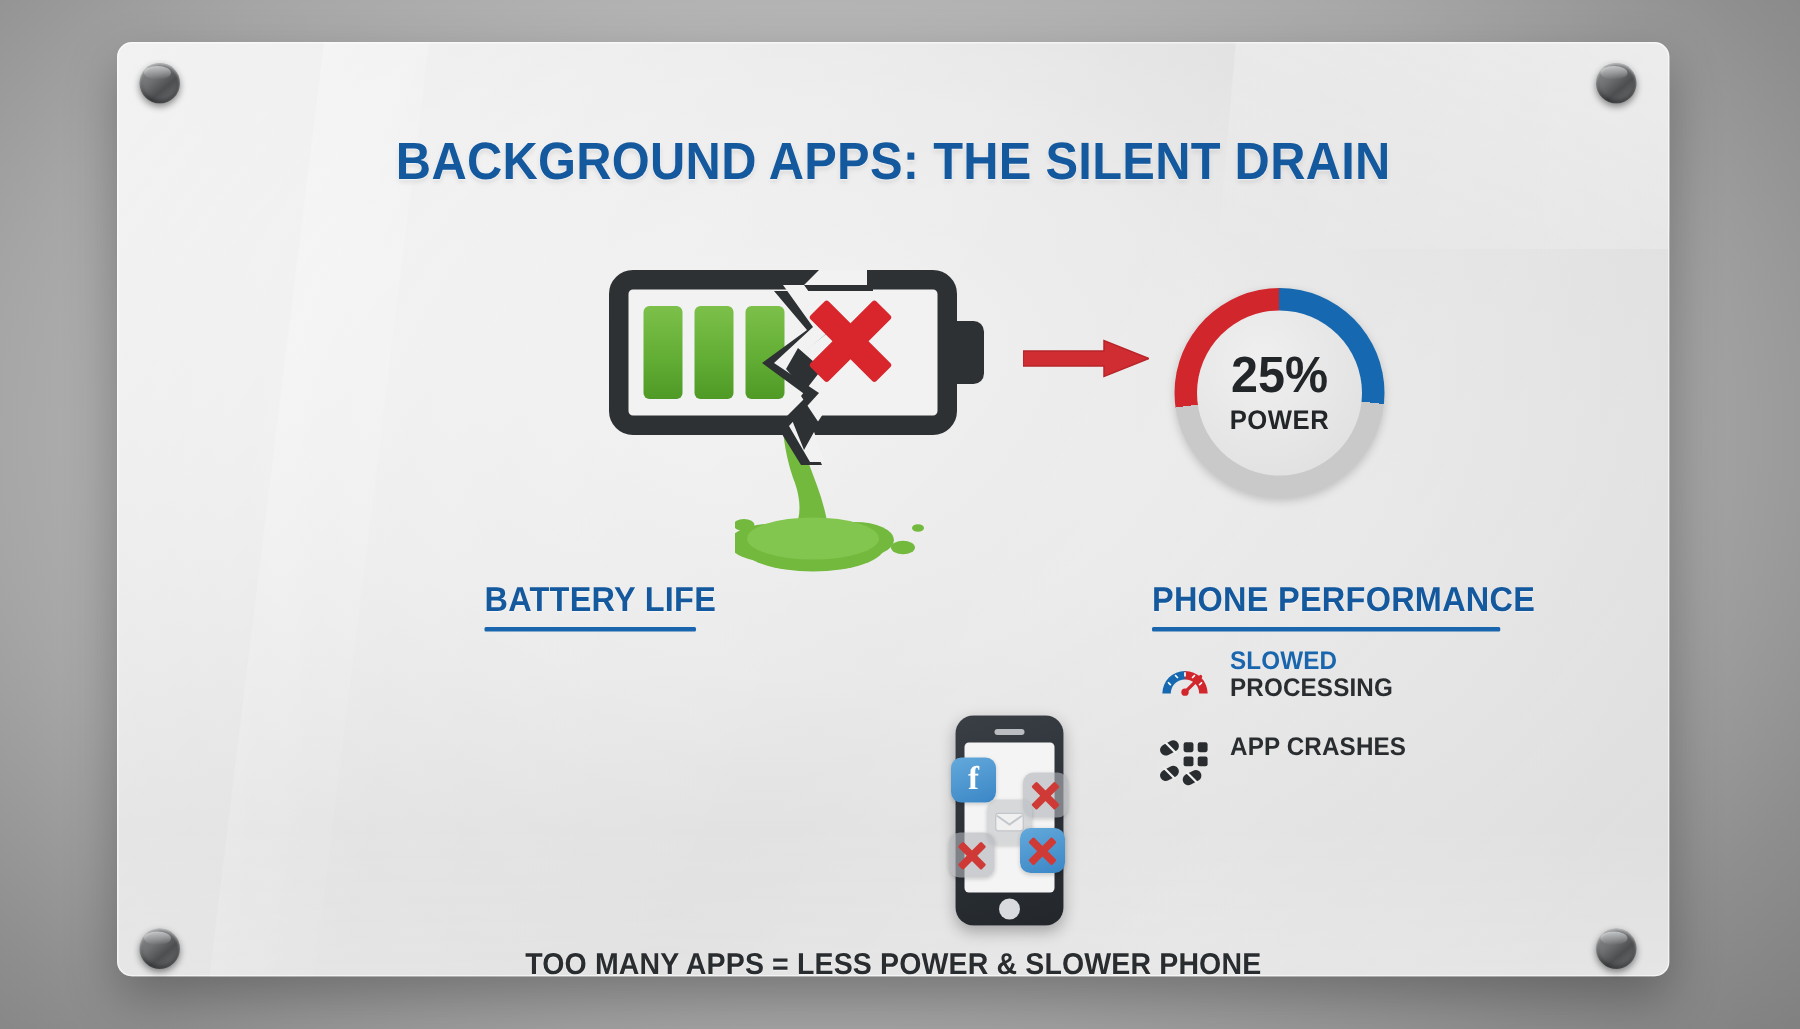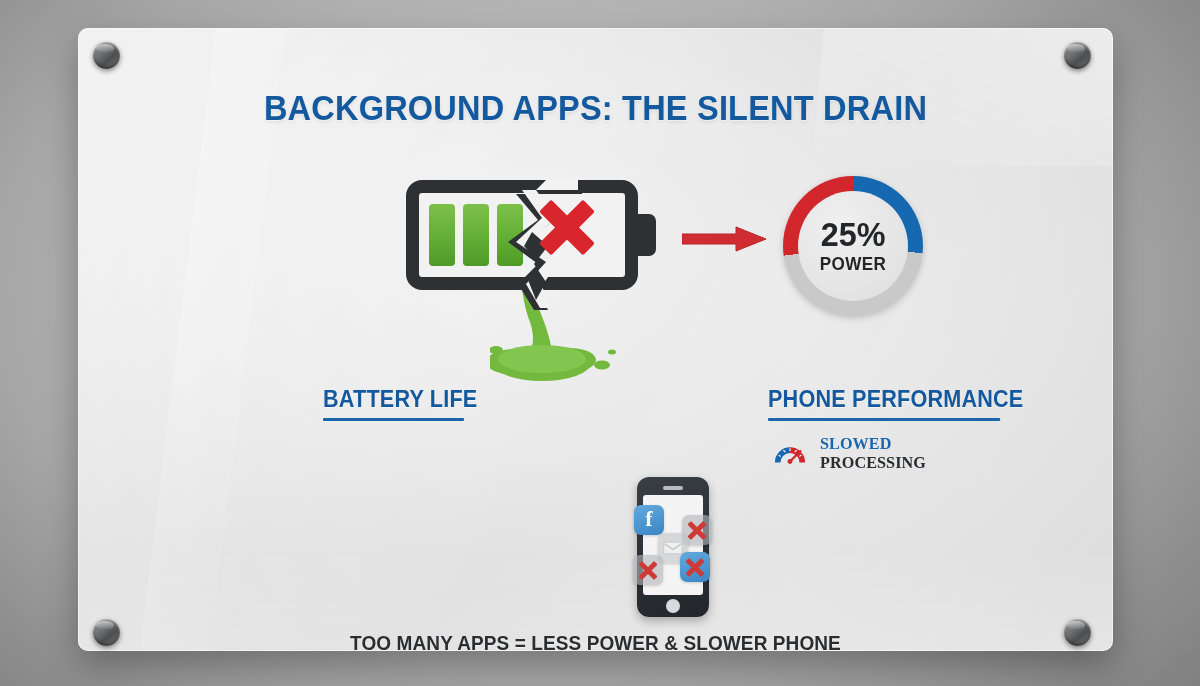--- a/index.html
+++ b/index.html
@@ -100,21 +100,21 @@
     position:absolute; left:50%; top:50%; width:62px; height:17px; margin:-8.5px 0 0 -31px;
     background:#d8262c; border-radius:2px;
   }
   #battery-x .x-bar.a{ transform:rotate(45deg); }
   #battery-x .x-bar.b{ transform:rotate(-45deg); }
 
   
   #flow-arrow{ position:absolute; left:604px; top:198px; width:84px; height:26px; }
 
   
-  #power-gauge{ position:absolute; left:705px; top:148px; width:140px; height:140px; }
+  #power-gauge{ position:absolute; left:705px; top:164px; width:140px; height:140px; }
   #power-gauge-ring{
     position:absolute; inset:0; border-radius:50%;
     background:
       conic-gradient(from 0deg,
         #1669b0 0deg 96deg,
         #c9c9c9 96deg 262deg,
         #d2262d 262deg 360deg);
     filter:drop-shadow(0 2px 3px rgba(0,0,0,.18));
   }
   #power-gauge-hole{
@@ -137,21 +137,21 @@
   }
   #heading-battery-life{ left:245px; top:358px; }
   #heading-battery-life .rule{ width:150px; }
   #heading-phone-performance{ left:690px; top:358px; }
   #heading-phone-performance .rule{ width:247px; }
 
   
   .feature-list{ position:absolute; }
   #list-battery-life{ left:248px; top:412px; width:280px; }
   #list-phone-performance{ left:692px; top:404px; width:290px; }
-  .feature-item{ display:flex; align-items:flex-end; margin-bottom:18px;font-family:Liberation Serif, serif; }
+  .feature-item{ display:flex; align-items:flex-start; margin-bottom:18px; }
   #list-phone-performance .feature-item{ margin-bottom:17px; }
   .feature-icon{ width:40px; height:40px; flex:0 0 40px; display:flex; align-items:center; justify-content:center; }
   .feature-label{
     margin-left:10px; font-size:17px; font-weight:bold; color:#2a2d30;
     letter-spacing:.1px; transform:scaleX(.95); transform-origin:left center; line-height:1.08;
   }
   .feature-label .accent{ color:#1a66ae; display:block; }
 
   
   #phone-illustration{ position:absolute; left:559px; top:449px; width:72px; height:140px; }
@@ -280,20 +280,37 @@
           <path d="M6 16 L8 18 M11 11 L13 13 M18 9 L18 12 M25 11 L23 13 M30 16 L28 18" stroke="#ffffff" stroke-width="1.2"></path>
         </svg>
       </span>
       <span class="feature-label">
         <span class="accent">SLOWED</span>
         <span>PROCESSING</span>
       </span>
     </div>
 
 
+    <div class="feature-item">
+      <span class="feature-icon">
+        <svg viewBox="0 0 36 34" width="34" height="32">
+          <rect x="17" y="2" width="7" height="7" rx="1.5" fill="#2a2d30"></rect>
+          <rect x="27" y="2" width="7" height="7" rx="1.5" fill="#2a2d30"></rect>
+          <rect x="17" y="12" width="7" height="7" rx="1.5" fill="#2a2d30"></rect>
+          <rect x="27" y="12" width="7" height="7" rx="1.5" fill="#2a2d30"></rect>
+          <g fill="#2a2d30">
+            <rect x="0" y="2" width="14" height="8" rx="4" transform="rotate(-28 7 6)"></rect>
+            <rect x="0" y="20" width="14" height="8" rx="4" transform="rotate(-28 7 24)"></rect>
+            <rect x="16" y="23" width="14" height="8" rx="4" transform="rotate(-28 23 27)"></rect>
+          </g>
+          <path d="M4 2 L12 10 M3 20 L11 28 M19 23 L27 31" stroke="#f0f0f0" stroke-width="1.6"></path>
+        </svg>
+      </span>
+      <span class="feature-label">APP CRASHES</span>
+    </div>
   </div>
 
   <div id="phone-illustration">
     <div id="phone-shell">
       <div id="phone-speaker"></div>
       <div id="phone-screen"></div>
       <div id="phone-home-button"></div>
     </div>
 
     <div class="app-tile blue" id="app-tile-facebook">

